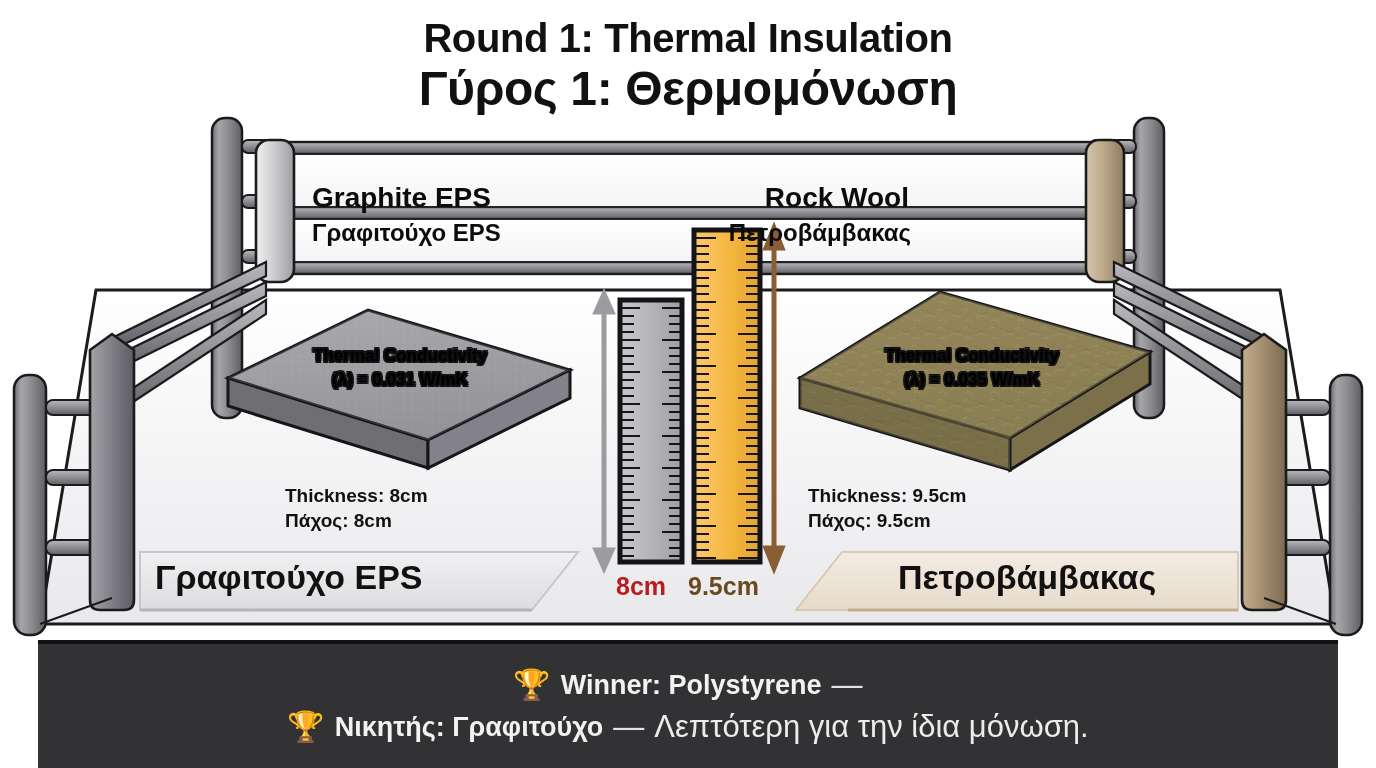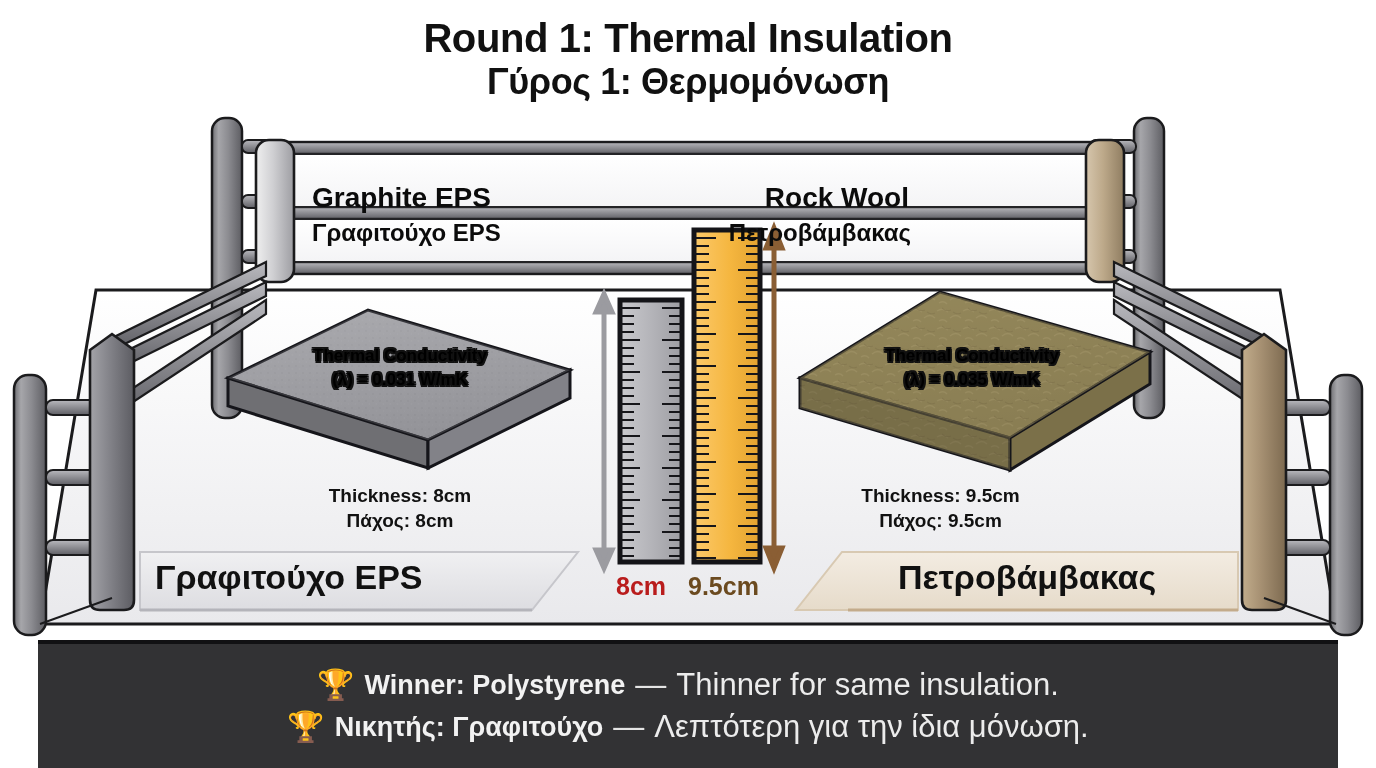--- a/index.html
+++ b/index.html
@@ -24,21 +24,21 @@
   
   .title-block {
     position: absolute; left: 0; top: 16px; width: 1376px;
     text-align: center; z-index: 40;
   }
   .title-en {
     font-size: 40px; font-weight: bold; color: #111111;
     letter-spacing: -0.4px; line-height: 1.1;
   }
   .title-el {
-    font-size: 36px; font-weight: bold; color: #111111;
+    font-size: 48px; font-weight: bold; color: #111111;
     letter-spacing: -0.4px; line-height: 1.22;
   }
 
   
   .signrow {
     position: absolute; z-index: 35;
     font-weight: bold; color: #0b0b0b;
     white-space: nowrap;
   }
   .sign-en { font-size: 28px; margin-top: 12px; }
@@ -58,21 +58,21 @@
       -1.6px  1.6px 0 #111, 1.6px  1.6px 0 #111,
        0 -1.8px 0 #111, 0 1.8px 0 #111,
       -1.8px 0 0 #111, 1.8px 0 0 #111;
     pointer-events: none;
   }
   .slab-label-left  { left: 290px; top: 344px; width: 220px; }
   .slab-label-right { left: 862px; top: 344px; width: 220px; }
 
   
   .thick-block {
-    position: absolute; z-index: 30; text-align: center;
+    position: absolute; z-index: 30; 
     font-weight: bold; color: #111111; line-height: 1.3;
   }
   .thick-block .ln { font-size: 19px; }
   .thick-left  { left: 285px; top: 484px; width: 230px; }
   .thick-right { left: 808px; top: 484px; width: 265px; }
 
   
   .ruler-cap {
     position: absolute; z-index: 32; font-weight: bold; font-size: 25px;
   }
@@ -346,21 +346,20 @@
   <div class="ruler-cap cap-orange">9.5cm</div>
 
   <div class="plate-text plate-text-left">Γραφιτούχο EPS</div>
   <div class="plate-text plate-text-right">Πετροβάμβακας</div>
 
   <div class="verdict">
     <div class="verdict-line">
       <span class="trophy">🏆</span>
       <span class="strong">Winner: Polystyrene</span>
       <span class="dash">—</span>
-      <span class="light">Thinner for same insulation.</span>
     </div>
     <div class="verdict-line">
       <span class="trophy">🏆</span>
       <span class="strong">Νικητής: Γραφιτούχο</span>
       <span class="dash">—</span>
       <span class="light">Λεπτότερη για την ίδια μόνωση.</span>
     </div>
   </div>
 
 </div>

